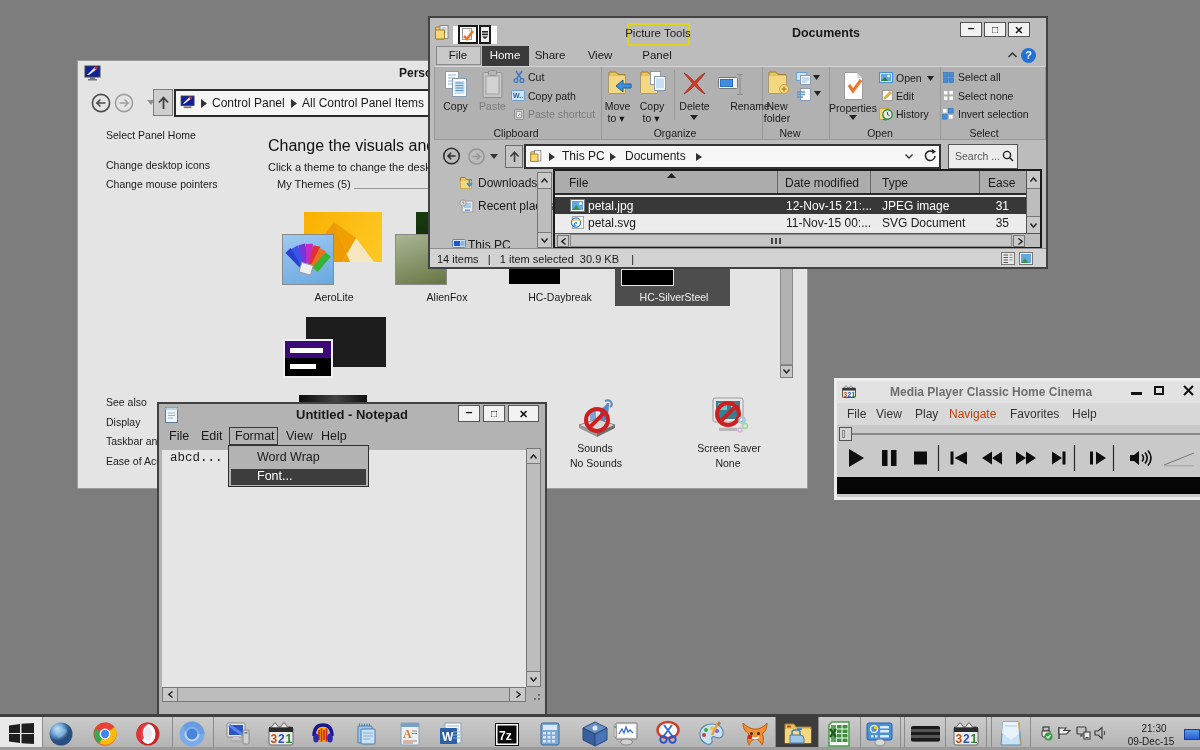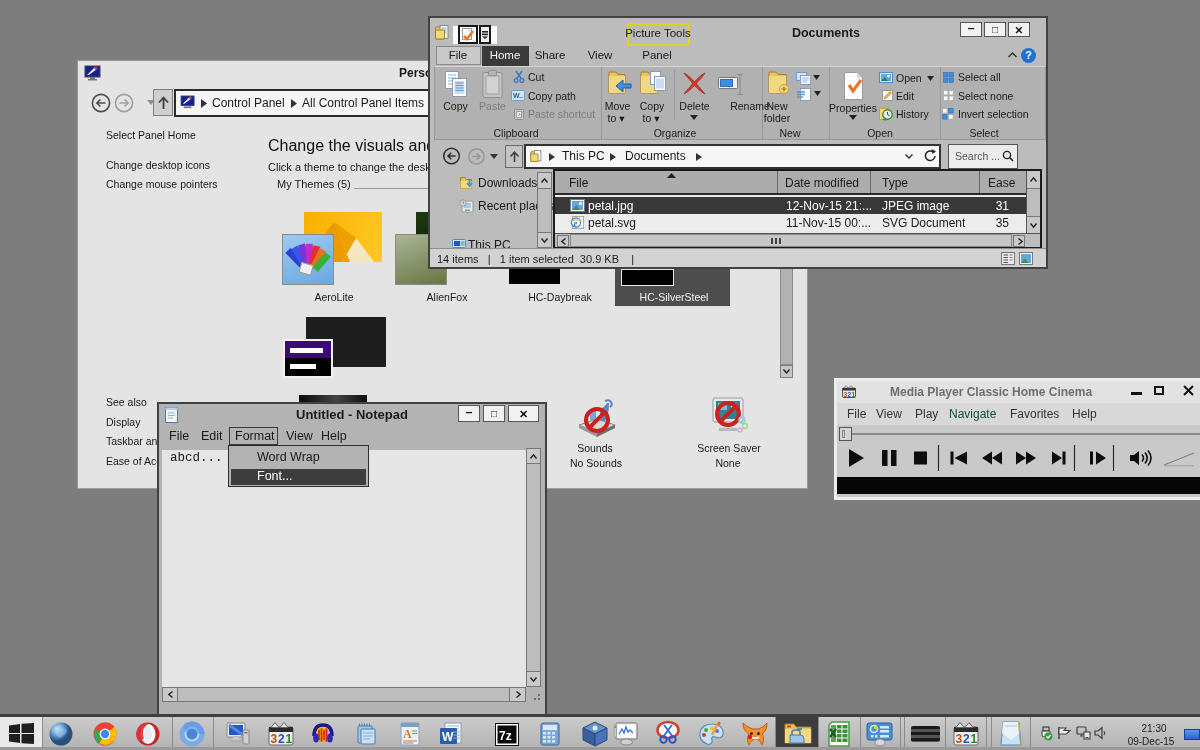--- a/index.html
+++ b/index.html
@@ -583,21 +583,21 @@
   <div class="abs" style="left:294px;top:11px;width:11px;height:2.5px;background:#111;"></div>
   <div class="abs" style="left:317px;top:5px;width:10px;height:9px;border:2px solid #111;"></div>
   <svg class="abs" style="left:346px;top:4px;" width="11" height="11" viewBox="0 0 11 11">
         <path d="M1 1 L10 10 M10 1 L1 10" stroke="#111" stroke-width="2"></path>
       </svg>
  </div>
  <div class="abs" style="left:0;top:22px;width:367px;height:22px;background:#d8d8d8;">
   <div class="tx" style="left:10px;top:5px;font-size:12px;color:#333;">File</div>
   <div class="tx" style="left:39px;top:5px;font-size:12px;color:#333;">View</div>
   <div class="tx" style="left:78px;top:5px;font-size:12px;color:#333;">Play</div>
-  <div class="tx" style="left:112px;top:5px;font-size:12px;color:#14532d;">Navigate</div>
+  <div class="tx" style="left:112px;top:5px;font-size:12px;color:#c2410c;">Navigate</div>
   <div class="tx" style="left:173px;top:5px;font-size:12px;color:#333;">Favorites</div>
   <div class="tx" style="left:235px;top:5px;font-size:12px;color:#333;">Help</div>
  </div>
  <div class="abs" style="left:0;top:44px;width:367px;height:18px;background:#c9c9c9;">
   <div class="abs" style="left:4px;top:8px;width:360px;height:2px;background:#8a8a8a;"></div>
   <div class="abs" style="left:2px;top:2px;width:13px;height:14px;background:#d4d4d4;border:1px solid #555;">
    <div class="abs" style="left:2px;top:2px;width:3px;height:8px;border:1px solid #888;"></div>
   </div>
  </div>
  <div class="abs" style="left:0;top:62px;width:367px;height:30px;background:#c9c9c9;">

